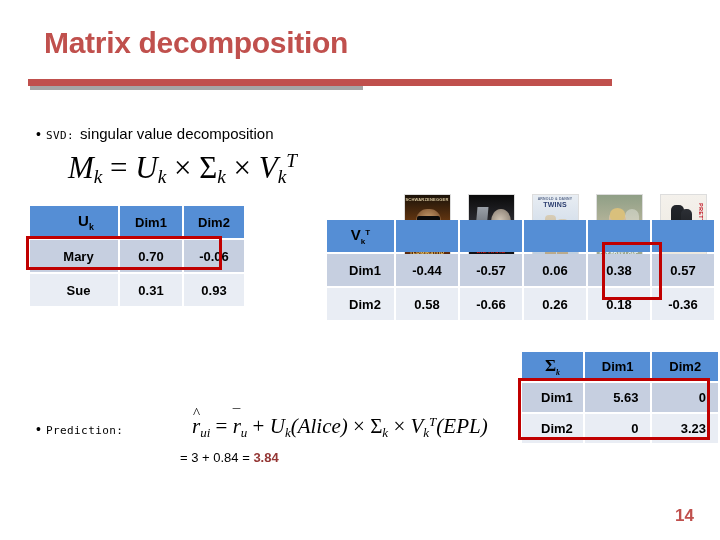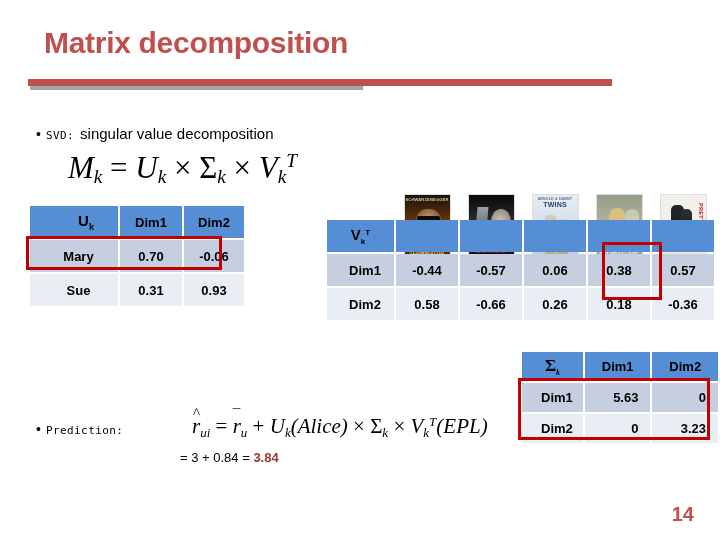--- a/index.html
+++ b/index.html
@@ -175,21 +175,21 @@
     background:linear-gradient(180deg,#23262b,#111316);
   }
   #poster-pretty .woman{
     position:absolute;left:20px;top:14px;width:11px;height:42px;border-radius:5px 5px 1px 1px;
     background:linear-gradient(180deg,#2c2f35,#0e1013);
   }
 
   
   #page-number{
     position:absolute;right:26px;bottom:14px;
-    font-size:20px;font-weight:bold;color:#C0504D;
+    font-size:17px;font-weight:bold;color:#C0504D;
   }
 </style>
 </head>
 <body>
 
 <div id="slide-title">Matrix decomposition</div>
 <div id="title-rule"></div>
 <div id="title-rule-shadow"></div>
 
 <div class="bullet-row" id="bullet-svd">

